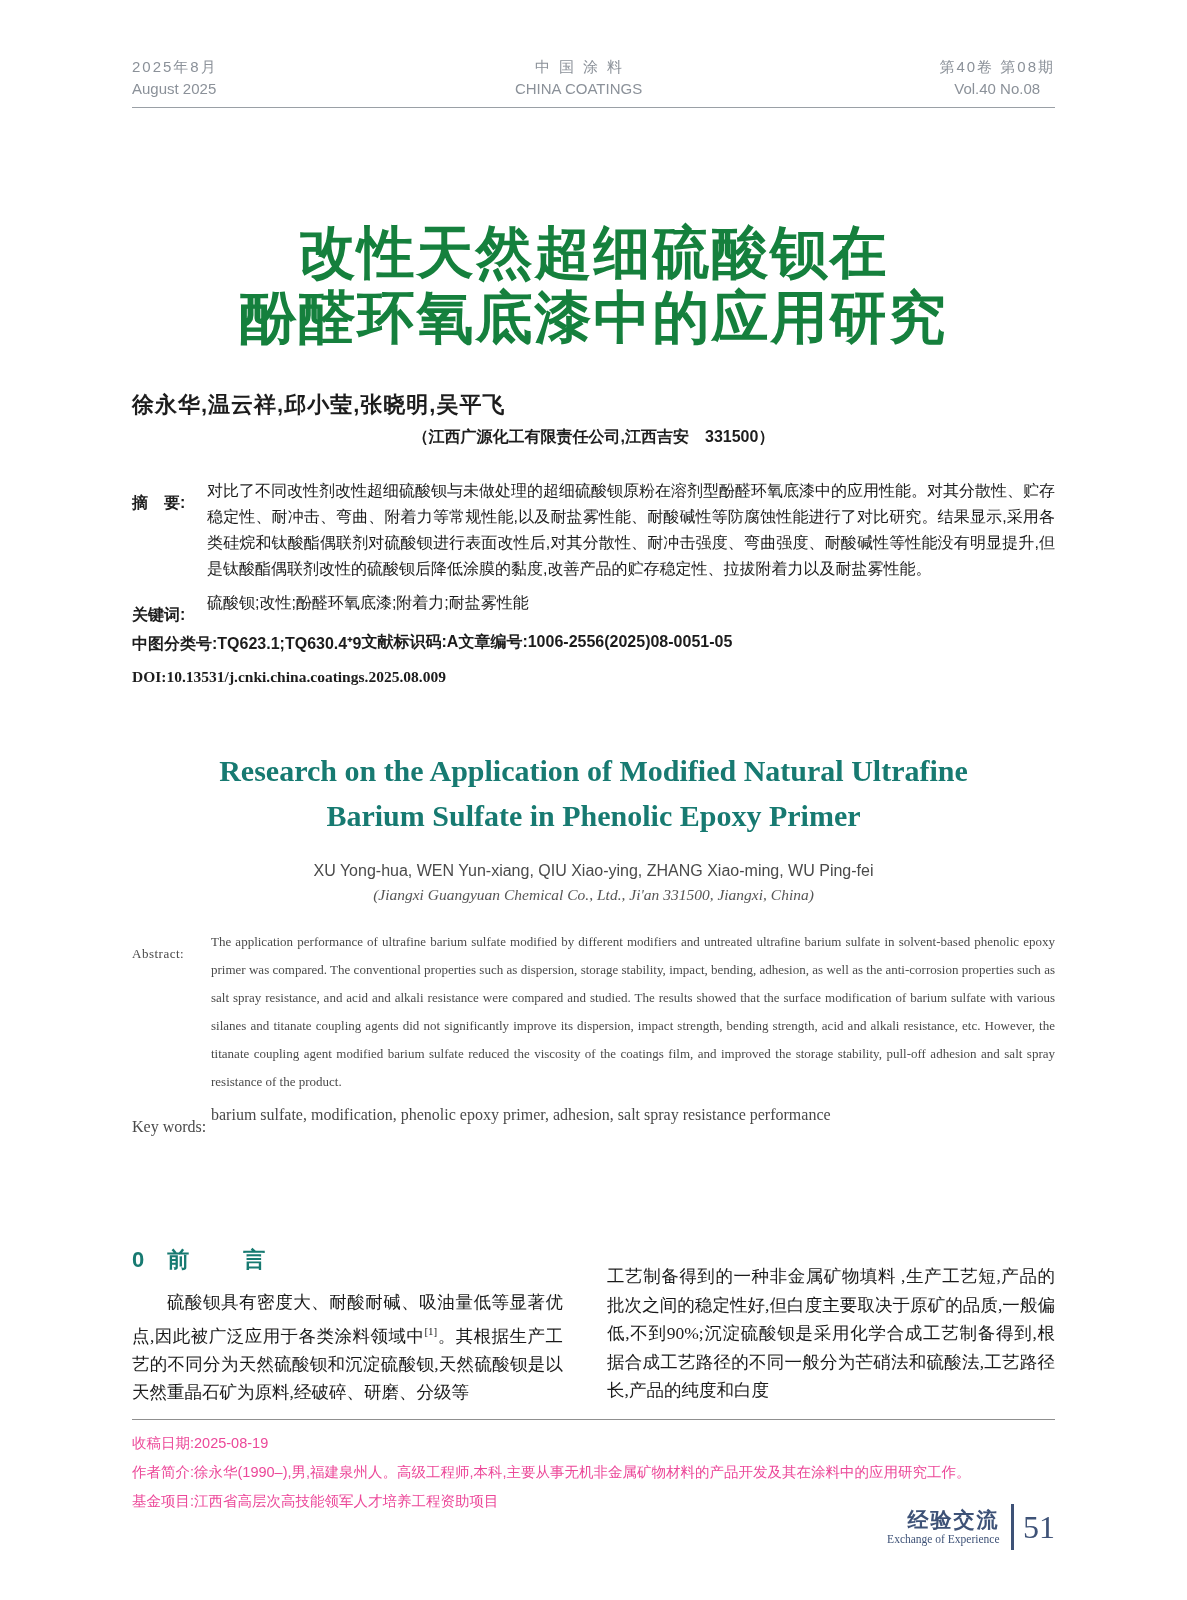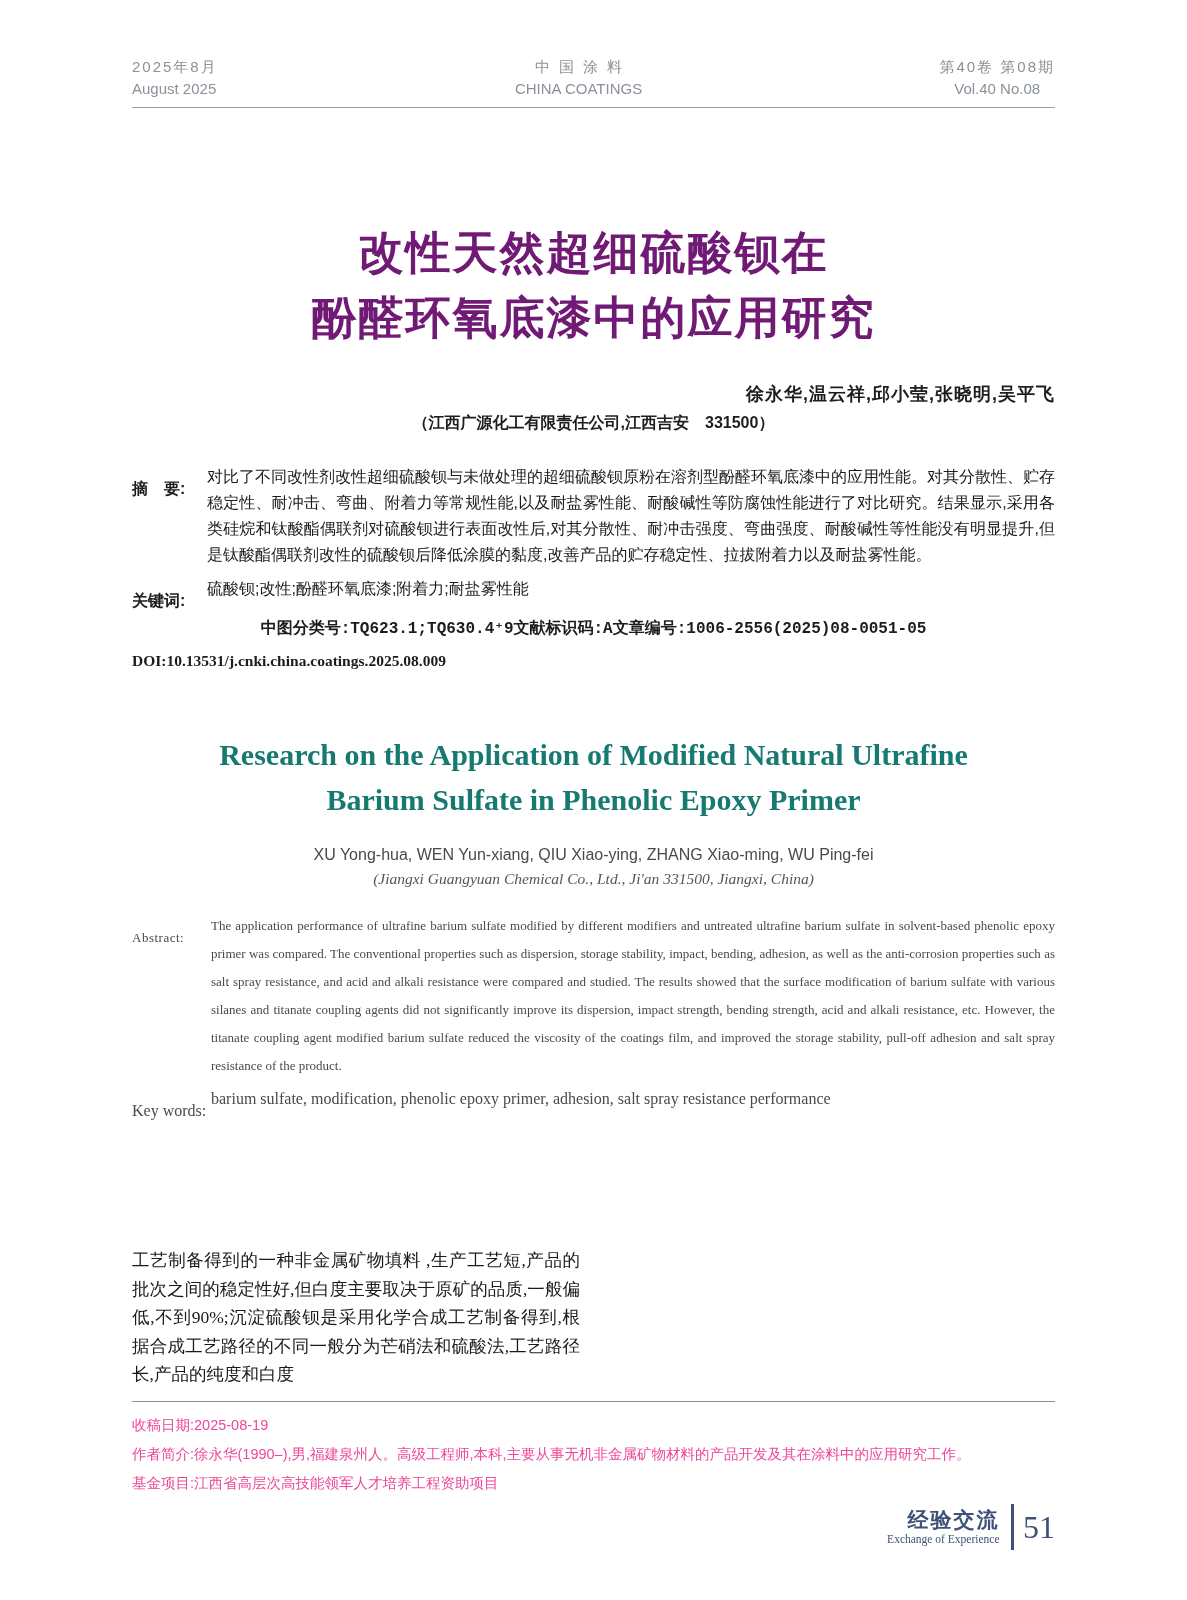--- a/index.html
+++ b/index.html
@@ -24,27 +24,27 @@
   .jheader .center { text-align:center; }
   .jheader .right { text-align:center; }
   .jheader .cn { letter-spacing:2px; }
   .jheader .center .cn { letter-spacing:9px; text-indent:9px; }
   .header-rule { border:none; border-top:1.5px solid #9aa0a6; margin-top:7px; }
 
   
   .title-cn {
     margin-top:112px;
     text-align:center;
-    color:#701a75;
-    font-size:45px; font-weight:800; line-height:65px;
+    color:#15803d;
+    font-size:57px; font-weight:800; line-height:65px;
     letter-spacing:2px;
   }
   .authors-cn {
-    margin-top:32px; text-align:right;
-    font-size:18px; font-weight:700; color:#1d1d1d; letter-spacing:1px;
+    margin-top:40px; text-align:left;
+    font-size:22px; font-weight:700; color:#1d1d1d; letter-spacing:1px;
   }
   .affil-cn {
     margin-top:7px; text-align:center;
     font-size:16px; font-weight:600; color:#1d1d1d;
   }
 
   
   .hang { position:relative; text-align:justify; }
   .hang .lbl { position:absolute; left:0; top:12px; font-weight:700; white-space:nowrap; }
   .abstract-cn {
@@ -52,22 +52,22 @@
     font-size:16px; line-height:26px; color:#1c1c1c;
     padding-left:75px;
   }
   .keywords-cn {
     margin-top:8px;
     font-size:16px; line-height:26px;
     padding-left:75px;
   }
   .meta-row {
     margin-top:16px;
-    display:flex; justify-content:center;
-    font-size:16px; font-weight:600; color:#1c1c1c;font-family:Liberation Mono, monospace;
+    display:flex; justify-content:flex-start;
+    font-size:16px; font-weight:600; color:#1c1c1c;
   }
   .meta-row .lbl { font-weight:700; }
   .doi {
     margin-top:13px;
     font-family:"Liberation Serif", serif;
     font-size:15.5px; font-weight:700; color:#1c1c1c;
   }
 
   
   .title-en {
@@ -207,20 +207,28 @@
     <span class="lbl">Abstract:</span>
     <span>The application performance of ultrafine barium sulfate modified by different modifiers and untreated ultrafine barium sulfate in solvent-based phenolic epoxy primer was compared. The conventional properties such as dispersion, storage stability, impact, bending, adhesion, as well as the anti-corrosion properties such as salt spray resistance, and acid and alkali resistance were compared and studied. The results showed that the surface modification of barium sulfate with various silanes and titanate coupling agents did not significantly improve its dispersion, impact strength, bending strength, acid and alkali resistance, etc. However, the titanate coupling agent modified barium sulfate reduced the viscosity of the coatings film, and improved the storage stability, pull-off adhesion and salt spray resistance of the product.</span>
   </div>
 
   <div class="keywords-en hang">
     <span class="lbl">Key words:</span>
     <span>barium sulfate, modification, phenolic epoxy primer, adhesion, salt spray resistance performance</span>
   </div>
 
   <div class="section-cols">
+    <div class="col-left">
+      <div class="sec-heading">
+        <span class="num">0</span><span class="ttl">前　言</span>
+      </div>
+      <div class="body-text indent2">
+        <span>硫酸钡具有密度大、耐酸耐碱、吸油量低等显著优点,因此被广泛应用于各类涂料领域中</span><sup>[1]</sup><span>。其根据生产工艺的不同分为天然硫酸钡和沉淀硫酸钡,天然硫酸钡是以天然重晶石矿为原料,经破碎、研磨、分级等</span>
+      </div>
+    </div>
     <div class="col-right">
       <div class="body-text">工艺制备得到的一种非金属矿物填料 ,生产工艺短,产品的批次之间的稳定性好,但白度主要取决于原矿的品质,一般偏低,不到90%;沉淀硫酸钡是采用化学合成工艺制备得到,根据合成工艺路径的不同一般分为芒硝法和硫酸法,工艺路径长,产品的纯度和白度</div>
     </div>
   </div>
 
   <hr class="foot-rule">
   <div class="footnotes">
     <div>
       <span>收稿日期:</span><span>2025-08-19</span>
     </div>

